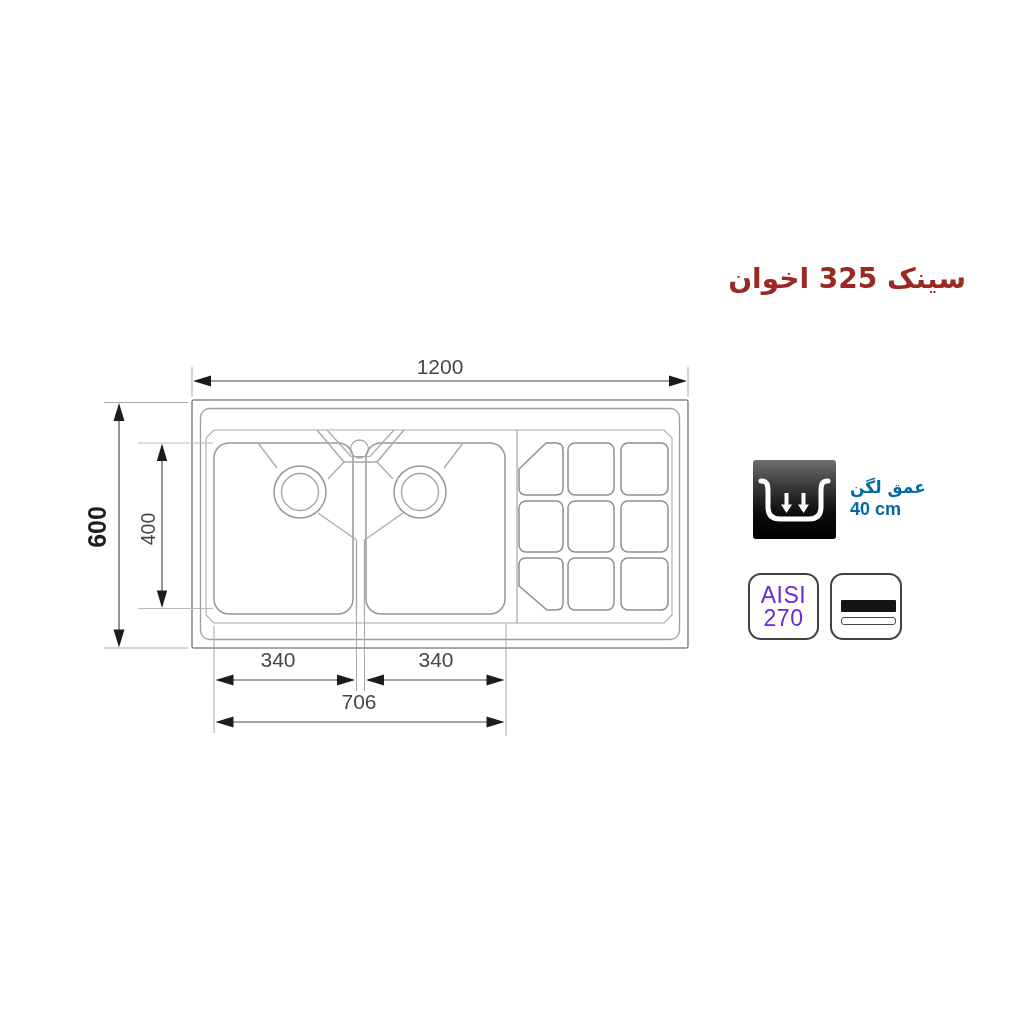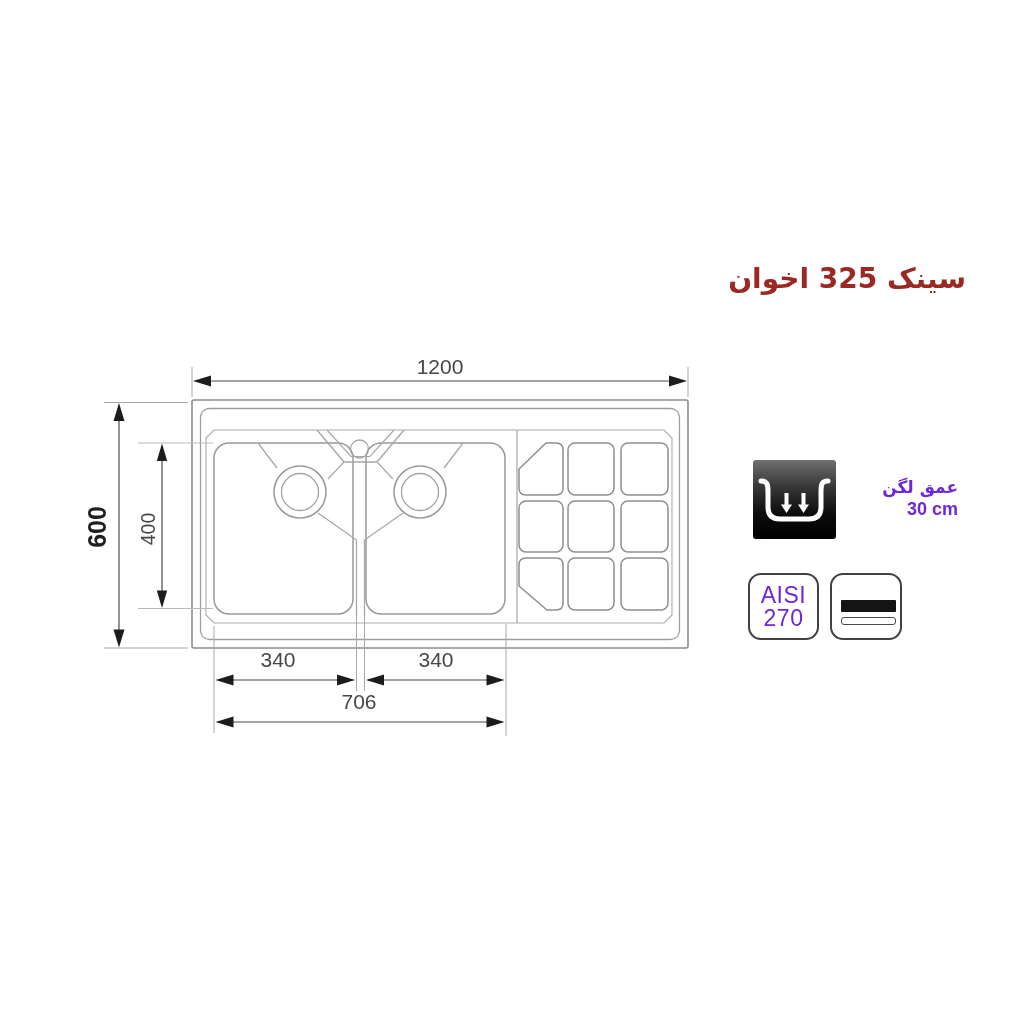--- a/index.html
+++ b/index.html
@@ -21,21 +21,21 @@
   .ext-line{stroke:#a9a9a9;stroke-width:1;fill:none;}
   .arrow{fill:#1c1c1c;stroke:none;}
   .dim-text{fill:#474747;font-size:21px;font-family:"Liberation Sans",sans-serif;}
   .dim-text-big{fill:#1f1f1f;font-size:25px;font-weight:bold;font-family:"Liberation Sans",sans-serif;}
   .depth-icon{
     position:absolute;left:753px;top:460px;width:83px;height:79px;border-radius:3px;
     background:linear-gradient(180deg,#6f6f6f 0%,#3a3a3a 32%,#0c0c0c 68%,#000 100%);
   }
   .depth-label{
     position:absolute;left:850px;top:477px;width:108px;
-    text-align:right;color:#6d28d9;
+    text-align:left;color:#0369a1;
   }
   .depth-label .fa{
     direction:rtl;font-family:"DejaVu Sans","Liberation Sans",sans-serif;
     font-size:17px;font-weight:600;line-height:21px;white-space:nowrap;
   }
   .depth-label .val{
     font-family:"Liberation Sans",sans-serif;font-size:18px;font-weight:600;line-height:23px;
   }
   .badge{
     position:absolute;top:573px;height:63px;background:#fff;
@@ -162,21 +162,21 @@
         <line x1="33.5" y1="33" x2="33.5" y2="46" stroke="#ffffff" stroke-width="4"></line>
         <polygon points="33.5,53 28,44.5 39,44.5" fill="#ffffff"></polygon>
         <line x1="50.5" y1="33" x2="50.5" y2="46" stroke="#ffffff" stroke-width="4"></line>
         <polygon points="50.5,53 45,44.5 56,44.5" fill="#ffffff"></polygon>
       </g>
     </svg>
   </div>
 
   <div class="depth-label">
     <div class="fa">عمق لگن</div>
-    <div class="val">30 cm</div>
+    <div class="val">40 cm</div>
   </div>
 
   <div class="badge badge-aisi">
     <div>AISI</div>
     <div>270</div>
   </div>
 
   <div class="badge badge-sheet">
     <div class="sheet-bar-solid"></div>
     <div class="sheet-bar-outline"></div>

